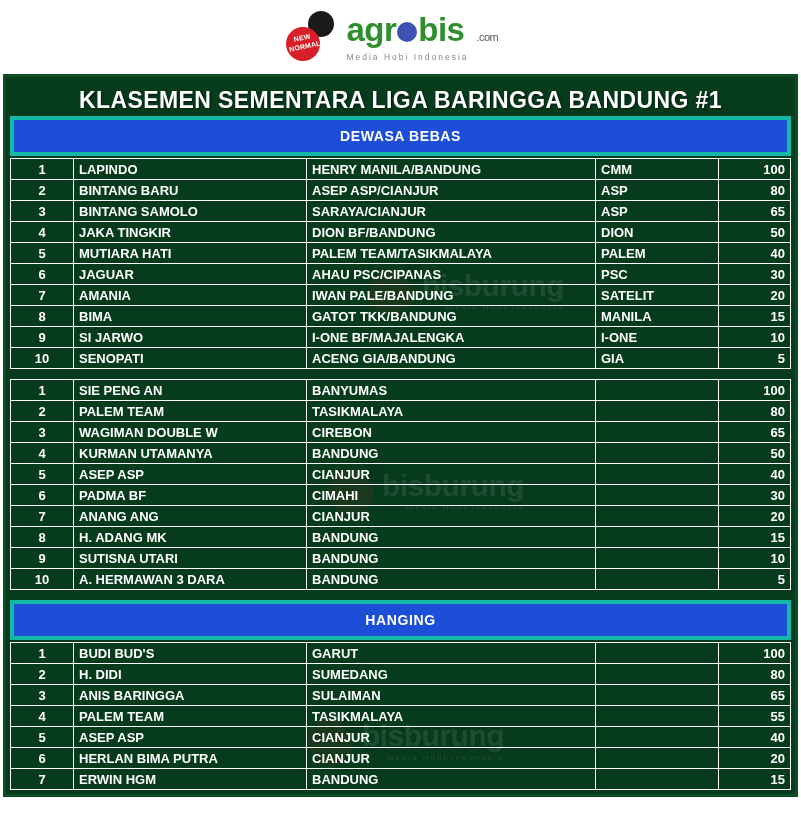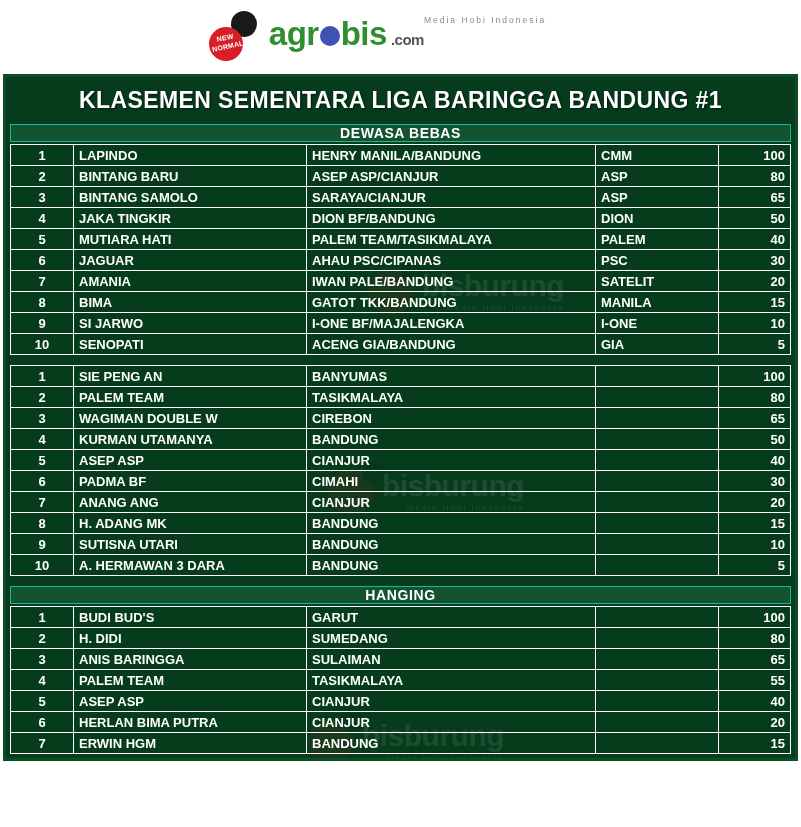--- a/index.html
+++ b/index.html
@@ -64,21 +64,21 @@
     text-align: center;
     color: #ffffff;
     font-size: 7px;
     font-weight: bold;
     line-height: 9px;
     transform: rotate(-12deg);
     letter-spacing: 0.2px;
   }
   .logo-text-block {
     display: flex;
-    flex-direction: row;
+    flex-direction: column;
     justify-content: center;
   }
   .logo-main {
     font-size: 33px;
     font-weight: bold;
     line-height: 34px;
     letter-spacing: -0.5px;
     color: #1f7a1f;
     display: flex;
     align-items: baseline;
@@ -90,24 +90,24 @@
     height: 20px;
     border-radius: 50%;
     background: #3f51b5;
     margin: 0 1px;
     position: relative;
     top: 1px;
   }
   .logo-bis { color: #2f8f2e; text-align: center; }
   .logo-burung { color: #d81e26; margin-left: 7px; }
   .logo-dotcom {
-    font-size: 15px;
+    font-size: 11px;
     color: #555555;
-    margin-left: 4px;
-    font-weight: bold;
+    margin-left: 12px;
+    font-weight: normal;
   }
   .logo-sub {
     text-align: right;
     font-size: 8.5px;
     color: #888888;
     letter-spacing: 2px;
     margin-top: -2px;
     padding-right: 48px;
   }
   
@@ -118,33 +118,33 @@
     padding: 0 0 4px 0;
     position: relative;
     overflow: hidden;
   }
   .panel-title {
     text-align: center;
     color: #ffffff;
     font-size: 23px;
     font-weight: bold;
     letter-spacing: 0.4px;
-    padding: 10px 0 10px 0;
+    padding: 10px 0 2px 0;
     text-shadow: 1px 1px 2px rgba(0,0,0,0.6);
   }
   .section-header {
-    background: #14532d;
+    background: #1d4ed8;
     color: #ffffff;
     text-align: center;
     font-size: 14px;
     font-weight: bold;
     letter-spacing: 0.6px;
-    padding: 0 0;
+    padding: 8px 0;
     margin: 0 4px 2px 4px;
-    border: 1px solid #14b8a6;
+    border: 4px solid #14b8a6;
   }
   table.standings {
     width: calc(100% - 8px);
     margin: 0 4px;
     border-collapse: collapse;
     table-layout: fixed;
     position: relative;
     z-index: 2;
   }
   table.standings td {

